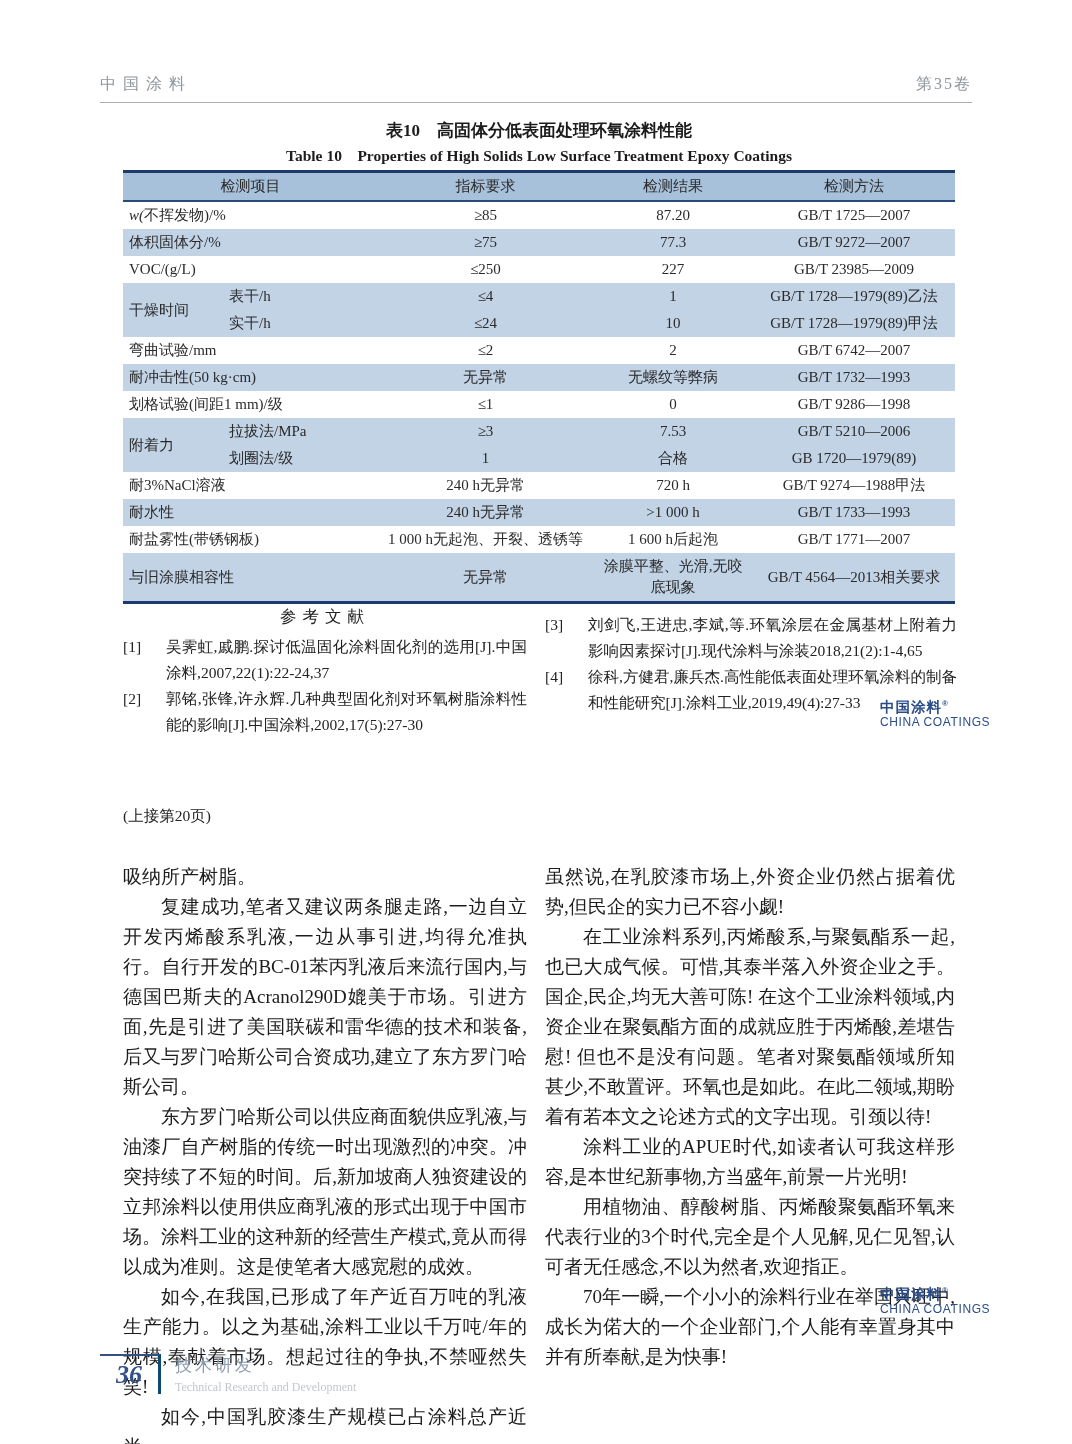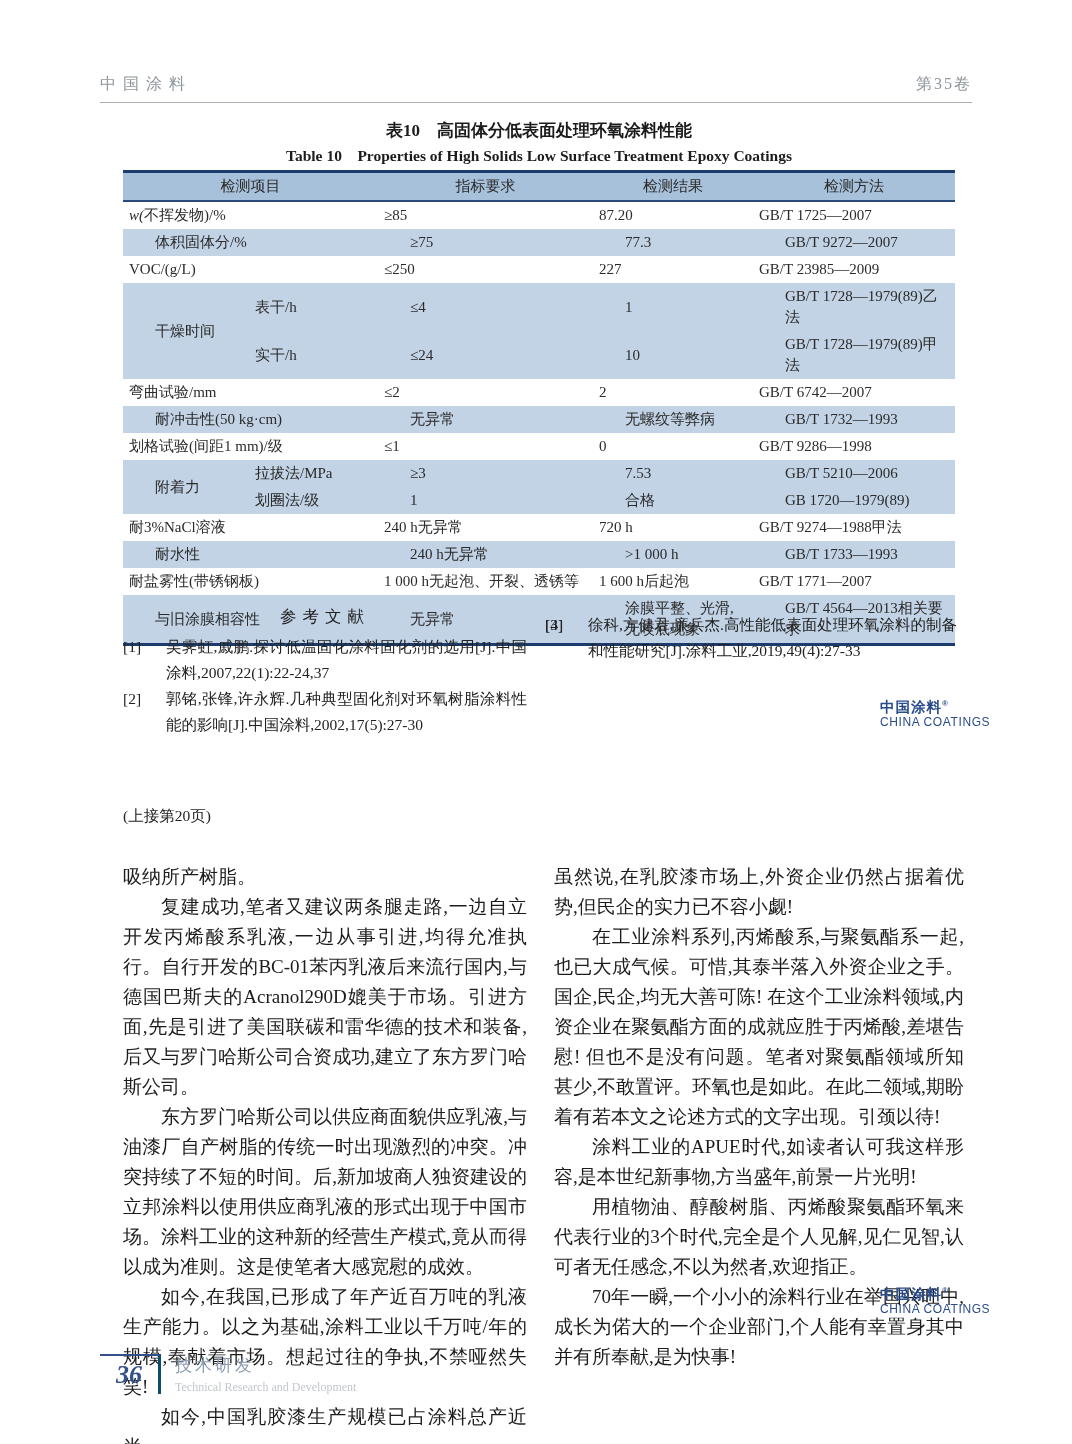--- a/index.html
+++ b/index.html
@@ -23,42 +23,42 @@
     font-weight:bold;font-size:15.5px;color:#1c1c1c;}
   
   .props-table{
     position:absolute;top:170px;left:123px;width:832px;
     border-collapse:collapse;table-layout:fixed;
     border-top:3px solid #1d3c6e;border-bottom:3px solid #1d3c6e;
     font-size:15px;color:#2a2a2a;
   }
   .props-table th,.props-table td{padding:3px 6px;line-height:21px;font-weight:normal;overflow:visible;}
   .props-table thead th{background:#a8c1db;border-bottom:2px solid #2a4a7e;text-align:center;}
-  .r-blue td{background:#c2d3e6;padding-left:32px;}
+  .r-blue td{background:#c2d3e6;}
   .c-item,.c-group,.c-sub{text-align:left;}
-  .c-mid{text-align:left;}
+  .c-mid{text-align:center;}
   .first-italic::first-letter{font-style:italic;}
   
   .refs-left{position:absolute;top:604px;left:123px;width:404px;font-size:15.5px;line-height:26px;}
   .refs-right{position:absolute;top:612px;left:545px;width:412px;font-size:15.5px;line-height:26px;}
   .refs-title{text-align:center;font-weight:normal;font-size:16.5px;letter-spacing:6px;margin-bottom:4px;}
   .ref{position:relative;padding-left:43px;text-align:justify;}
   .ref-label{position:absolute;left:0;top:0;}
   
   .logo{position:absolute;text-align:left;color:#2a4c8a;line-height:1.1;}
   .logo1{top:700px;left:880px;}
   .logo2{top:1287px;left:880px;}
   .logo-zh{font-weight:bold;font-size:14.5px;letter-spacing:1px;font-family:"Liberation Sans",sans-serif;}
   .logo-zh sup{font-size:8px;}
   .logo-en{font-size:12px;letter-spacing:0.6px;font-family:"Liberation Sans",sans-serif;}
   
   .cont-note{position:absolute;top:806px;left:123px;font-size:15.5px;color:#222;}
   .body-col{position:absolute;top:862px;font-size:19px;line-height:30px;text-align:justify;color:#1c1c1c;}
   .body-left{left:123px;width:404px;}
-  .body-right{left:545px;width:410px;margin-left:9px;}
+  .body-right{left:545px;width:410px;}
   .body-col p{margin:0;text-indent:2em;}
   .body-col p.no-indent{text-indent:0;}
   
   .page-footer{position:absolute;top:1354px;left:100px;display:flex;align-items:flex-start;}
   .pf-num-box{
     width:58px;height:38px;border-top:2px solid #33508a;border-right:3px solid #0c4a6e;
     text-align:center;
   }
   .pf-num{font-style:italic;font-weight:bold;font-size:26px;color:#33508a;line-height:38px;}
   .pf-text{padding-left:14px;font-family:Liberation Serif, serif;}
@@ -192,20 +192,21 @@
     </div>
     <div class="ref">
       <span class="ref-label">[2]</span>
       <span>郭铭,张锋,许永辉.几种典型固化剂对环氧树脂涂料性能的影响[J].中国涂料,2002,17(5):27-30</span>
     </div>
   </div>
 
   <div class="refs-right">
     <div class="ref">
       <span class="ref-label">[3]</span>
+      <span>刘剑飞,王进忠,李斌,等.环氧涂层在金属基材上附着力影响因素探讨[J].现代涂料与涂装2018,21(2):1-4,65</span>
     </div>
     <div class="ref">
       <span class="ref-label">[4]</span>
       <span>徐科,方健君,廉兵杰.高性能低表面处理环氧涂料的制备和性能研究[J].涂料工业,2019,49(4):27-33</span>
     </div>
   </div>
 
   <div class="logo logo1">
     <div class="logo-zh"><span>中国涂料</span><sup>®</sup></div>
     <div class="logo-en">CHINA COATINGS</div>

